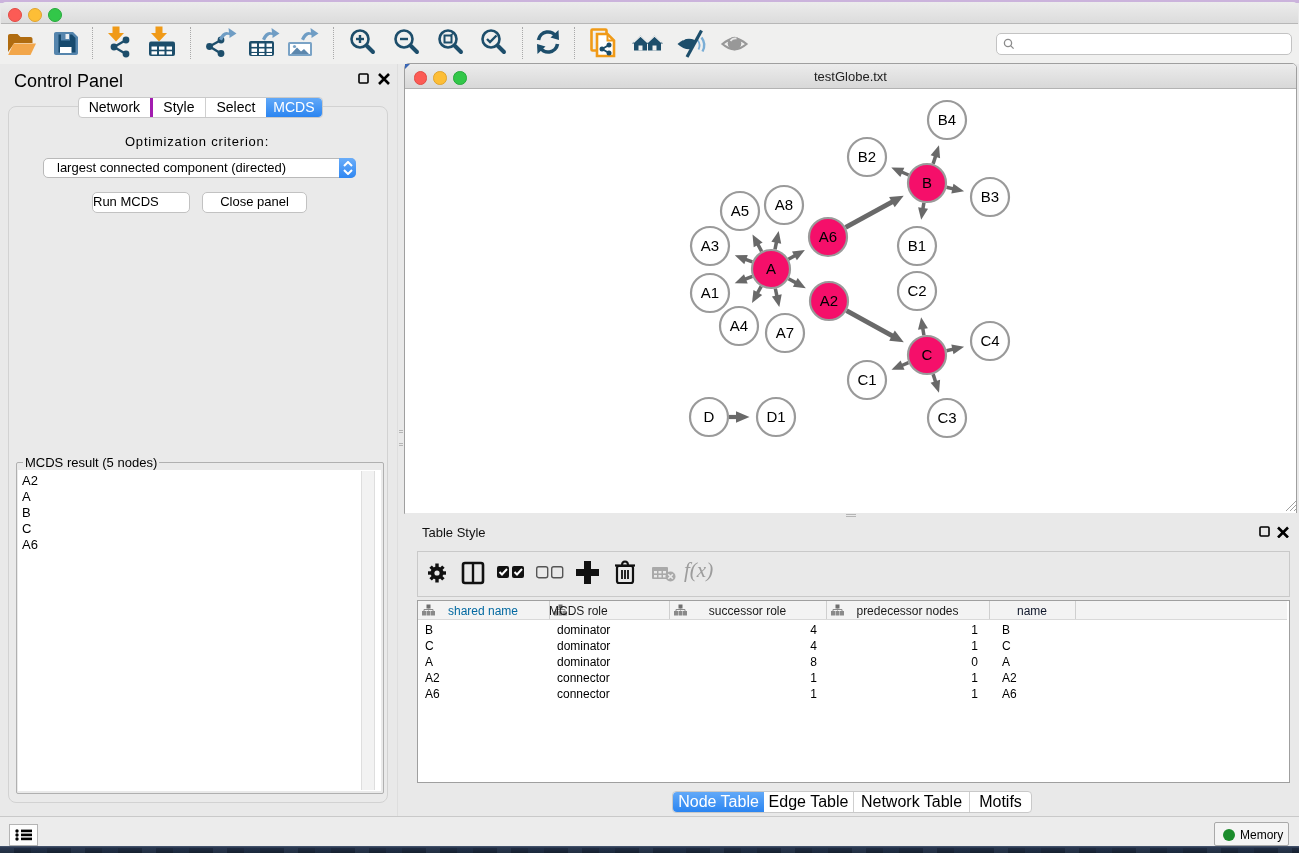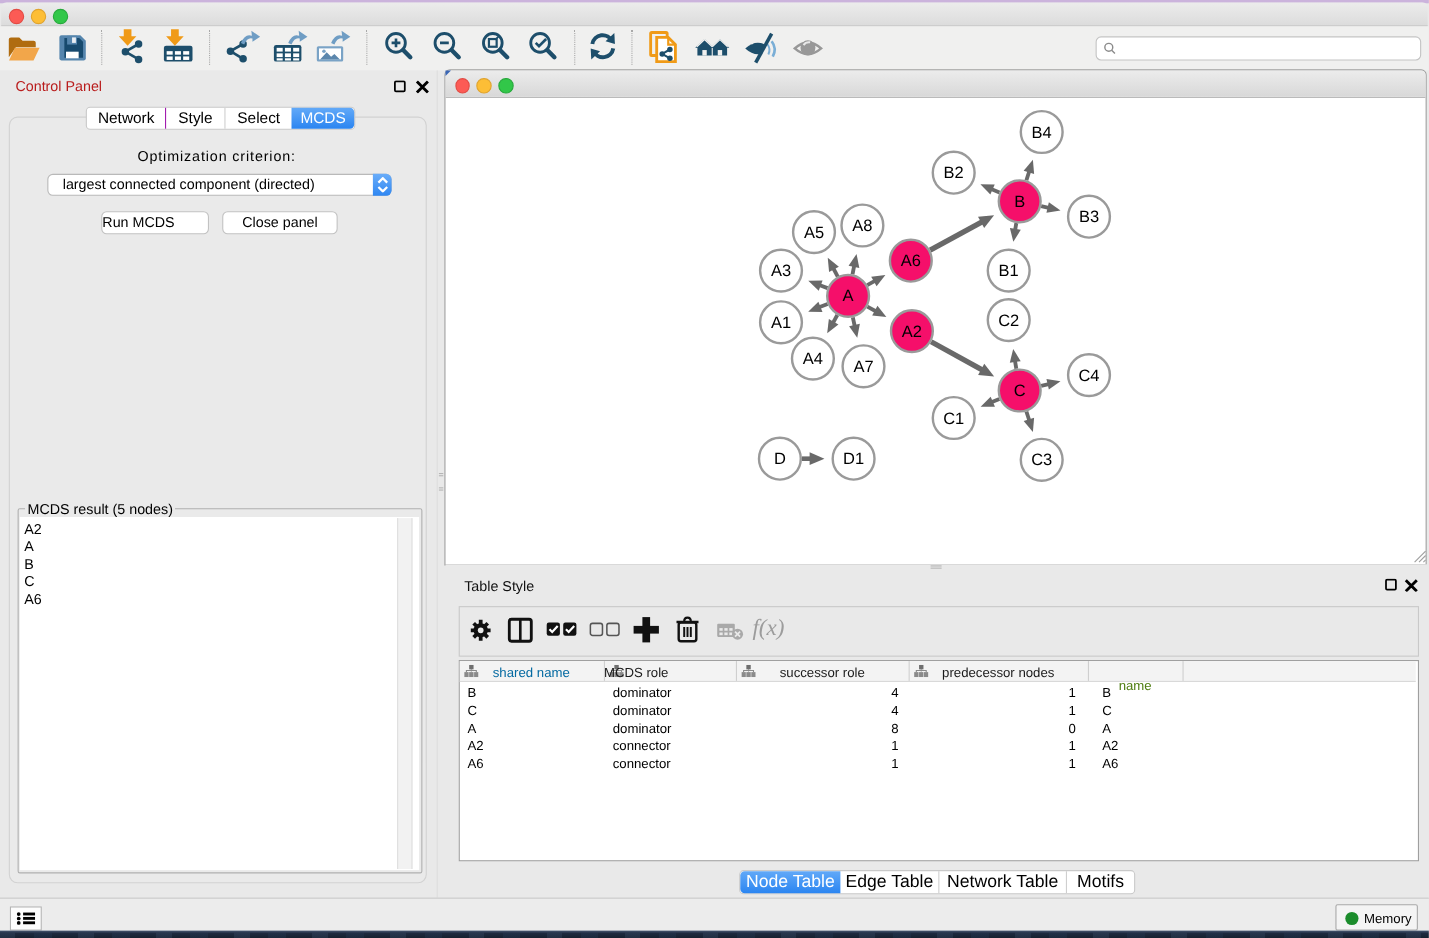--- a/index.html
+++ b/index.html
@@ -151,32 +151,32 @@
 
 <div class="abs" style="left:996px;top:33px;width:294px;height:20px;background:#fff;
  border:1px solid #c3c3c3;border-radius:5px;">
  <svg width="12" height="12" style="position:absolute;left:6px;top:4px;">
   <circle cx="5" cy="5" r="3.6" fill="none" stroke="#8b8b8b" stroke-width="1.3"></circle>
   <line x1="7.6" y1="7.6" x2="10.6" y2="10.6" stroke="#8b8b8b" stroke-width="1.3"></line>
  </svg>
 </div>
 
 <div class="abs" style="left:0;top:64px;width:394px;height:755px;background:#e9e9e9;"></div>
-<div class="abs" style="left:14px;top:71px;font-size:13px;color:#b91c1c;">Control Panel</div>
+<div class="abs" style="left:14px;top:71px;font-size:18px;color:#000000;">Control Panel</div>
 <svg class="abs" width="32" height="12" style="left:358px;top:73px;">
  <rect x="1" y="1" width="9" height="9" fill="none" stroke="#000" stroke-width="1.6" rx="1"></rect>
  <path d="M21 1 L31 11 M31 1 L21 11" stroke="#000" stroke-width="2.6" fill="none"></path>
 </svg>
 
 <div class="abs" style="left:8px;top:106px;width:378px;height:695px;background:#eaeaea;
  border:1px solid #d2d2d2;border-radius:8px;"></div>
 
 <div class="abs" style="left:78px;top:97px;width:243px;height:19px;background:#fff;
  border:1px solid #c9c9c9;border-radius:4px;font-size:14px;color:#000;display:flex;">
- <div style="width:72px;text-align:center;line-height:18px;border-right:1px solid #a21caf;">Network</div>
+ <div style="width:72px;text-align:center;line-height:18px;border-right:3px solid #a21caf;">Network</div>
  <div style="width:53px;text-align:center;line-height:18px;border-right:1px solid #cfcfcf;">Style</div>
  <div style="width:61px;text-align:center;line-height:18px;">Select</div>
  <div style="width:57px;text-align:center;line-height:18px;background:linear-gradient(#62a9f8,#2b85f1);
   color:#fff;border-radius:0 4px 4px 0;">MCDS</div>
 </div>
 <div class="abs" style="left:8px;top:134px;width:378px;text-align:center;font-size:13px;letter-spacing:0.8px;color:#000;">Optimization criterion:</div>
 
 <div class="abs" style="left:43px;top:158px;width:311px;height:18px;background:#fff;
  border:1px solid #b9b9b9;border-radius:5px;font-size:13px;color:#000;">
  <div style="position:absolute;left:13px;top:1px;">largest connected component (directed)</div>
@@ -207,20 +207,21 @@
 <div class="abs" style="left:397px;top:64px;width:1px;height:754px;background:#dedede;"></div>
 <div class="abs" style="left:399px;top:430px;width:4px;height:10px;border-top:3px double #b5b5b5;border-bottom:3px double #b5b5b5;"></div>
 
 <div class="abs" style="left:404px;top:63px;width:891px;height:449px;border:1px solid #9f9f9f;
  border-radius:5px 5px 0 0;background:#fff;">
  <div style="height:24px;background:linear-gradient(#ececec,#d8d8d8);border-bottom:1px solid #b3b3b3;
   border-radius:4px 4px 0 0;position:relative;">
   <div class="tl" style="left:8.5px;top:7px;width:11.5px;height:11.5px;background:#fc5b55;border:0.5px solid #e24b44;"></div>
   <div class="tl" style="left:28px;top:7px;width:11.5px;height:11.5px;background:#fdbe36;border:0.5px solid #e0a42e;"></div>
   <div class="tl" style="left:48px;top:7px;width:11.5px;height:11.5px;background:#32c749;border:0.5px solid #27a93c;"></div>
+  <div style="position:absolute;left:0;right:0;top:5px;text-align:center;font-size:13px;color:#222;">testGlobe.txt</div>
   <div style="position:absolute;left:0;top:0;width:0;height:0;border-top:5px solid #3a66b5;border-right:5px solid transparent;"></div>
  </div>
 </div>
 
 <svg class="abs" width="14" height="14" style="left:1283px;top:498px;">
  <line x1="13" y1="3" x2="3" y2="13" stroke="#9f9f9f" stroke-width="1"></line>
  <line x1="13" y1="7" x2="7" y2="13" stroke="#9f9f9f" stroke-width="1"></line>
  <line x1="13" y1="11" x2="11" y2="13" stroke="#9f9f9f" stroke-width="1"></line>
 </svg>
 <svg width="893" height="425" viewBox="404 88 893 425" style="position:absolute;left:404px;top:88px;" font-family="Liberation Sans, sans-serif">
@@ -398,21 +399,21 @@
 <div class="abs" style="left:826px;top:601px;width:1px;height:18px;background:#cfcfcf;"></div>
 <svg width="13" height="12" style="position:absolute;left:831px;top:604px;" class="abs">
 <rect x="4.5" y="0.5" width="4" height="4" fill="#6f6f6f"></rect>
 <rect x="0" y="7" width="4" height="4.5" fill="#8a8a8a"></rect>
 <rect x="4.5" y="7" width="4" height="4.5" fill="#8a8a8a"></rect>
 <rect x="9" y="7" width="4" height="4.5" fill="#8a8a8a"></rect>
 <path d="M6.5 4.5 v2 M2 7 v-1.5 h9 V7" fill="none" stroke="#8a8a8a" stroke-width="1"></path>
   </svg>
 <div class="abs" style="left:826px;top:604px;width:163px;text-align:center;font-size:12px;color:#1a1a1a;">predecessor nodes</div>
 <div class="abs" style="left:989px;top:601px;width:1px;height:18px;background:#cfcfcf;"></div>
-<div class="abs" style="left:989px;top:604px;width:86px;text-align:center;font-size:12px;color:#4d7c0f;margin-top:12px;">name</div>
+<div class="abs" style="left:989px;top:604px;width:86px;text-align:center;font-size:12px;color:#0f172a;">name</div>
 <div class="abs" style="left:1075px;top:601px;width:1px;height:18px;background:#cfcfcf;"></div>
 <div class="abs" style="left:425px;top:623px;font-size:12px;color:#000;">B</div>
 <div class="abs" style="left:557px;top:623px;font-size:12px;color:#000;">dominator</div>
 <div class="abs" style="left:669px;top:623px;width:148px;text-align:right;font-size:12px;color:#000;">4</div>
 <div class="abs" style="left:826px;top:623px;width:152px;text-align:right;font-size:12px;color:#000;">1</div>
 <div class="abs" style="left:1002px;top:623px;font-size:12px;color:#000;">B</div>
 <div class="abs" style="left:425px;top:639px;font-size:12px;color:#000;">C</div>
 <div class="abs" style="left:557px;top:639px;font-size:12px;color:#000;">dominator</div>
 <div class="abs" style="left:669px;top:639px;width:148px;text-align:right;font-size:12px;color:#000;">4</div>
 <div class="abs" style="left:826px;top:639px;width:152px;text-align:right;font-size:12px;color:#000;">1</div>

